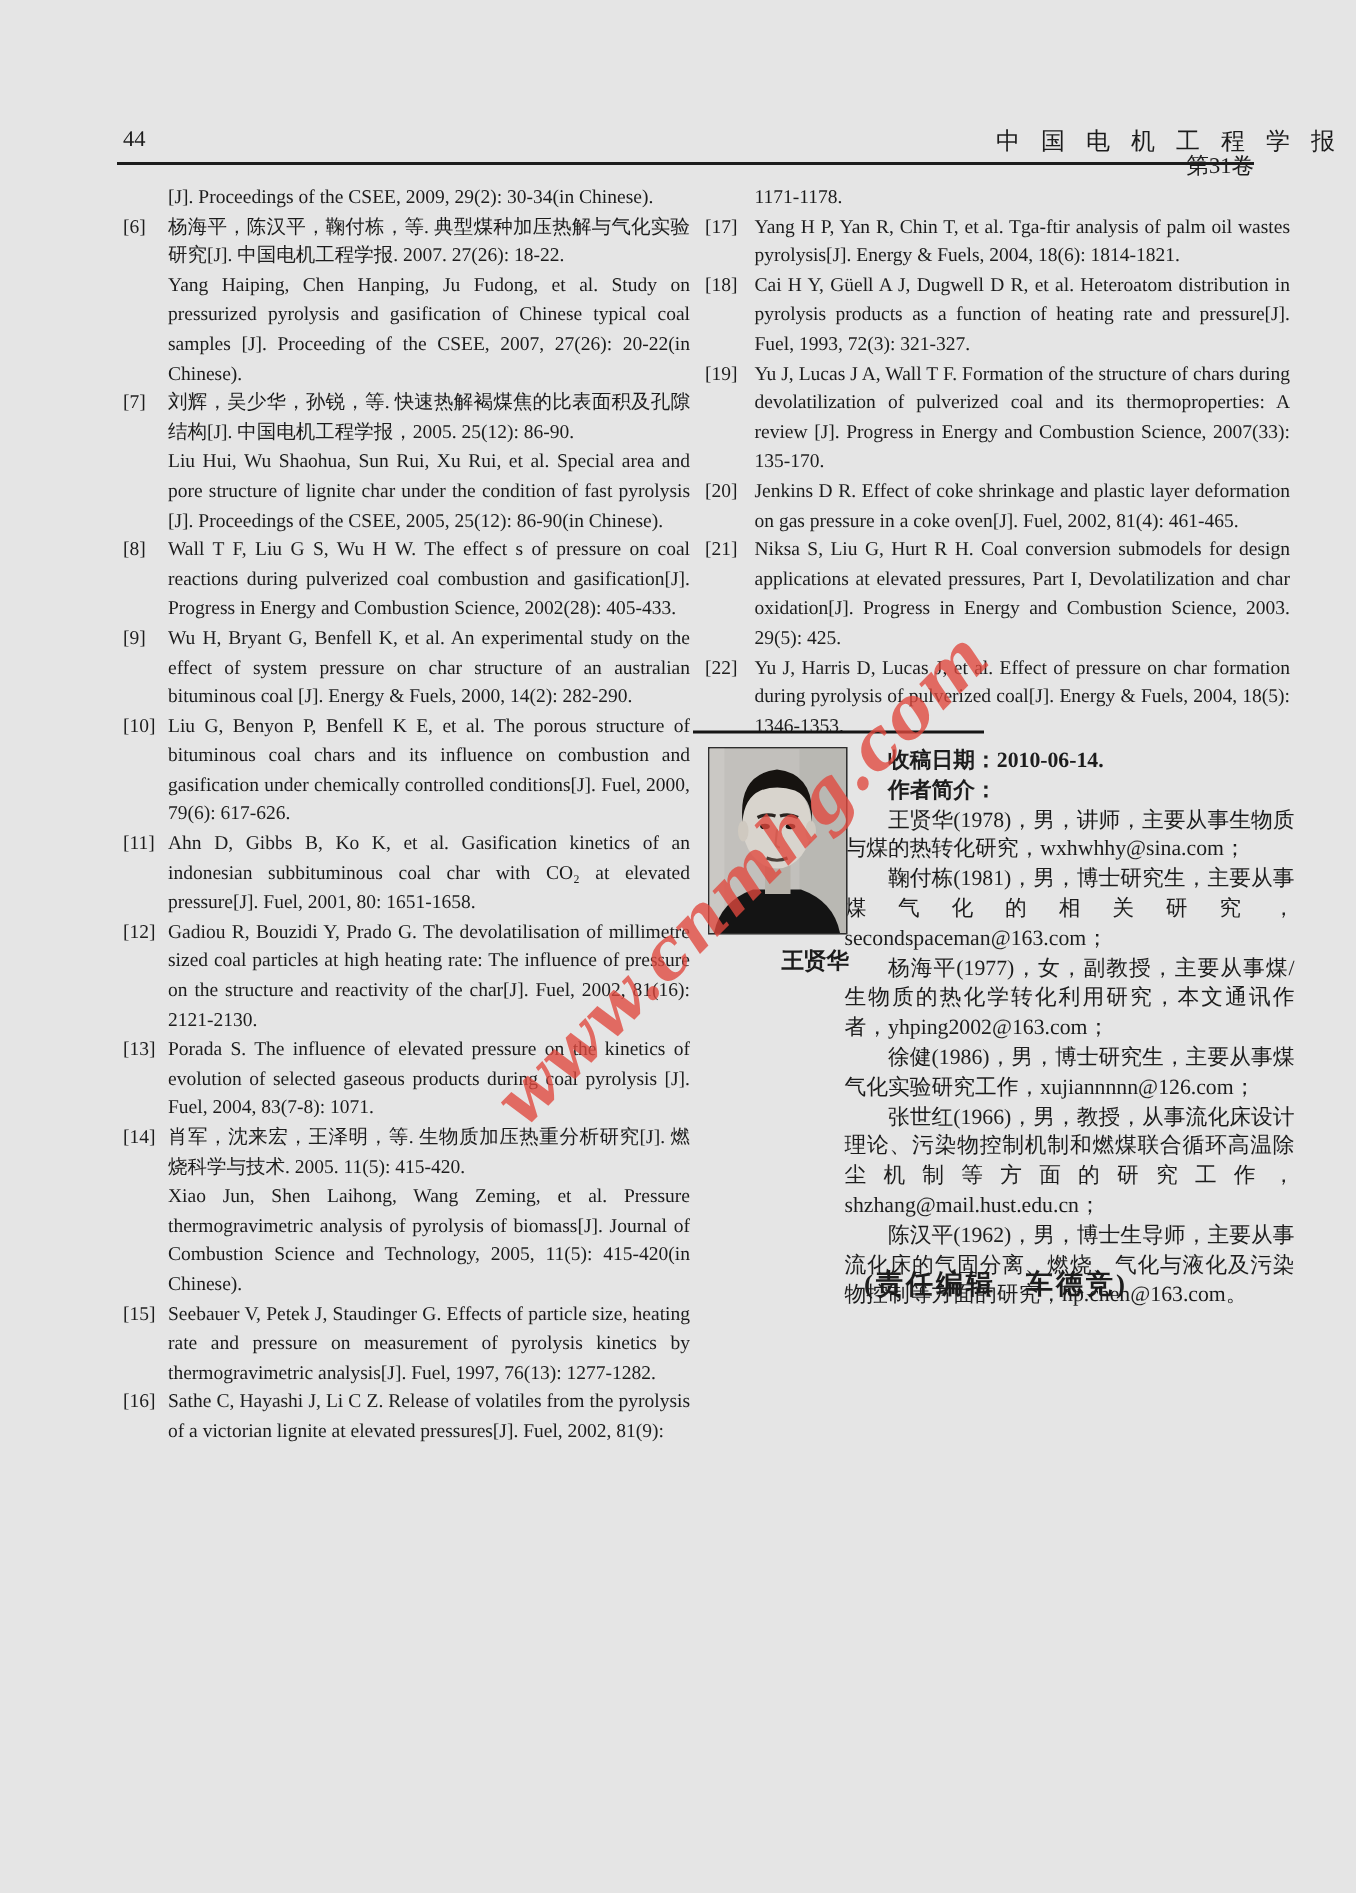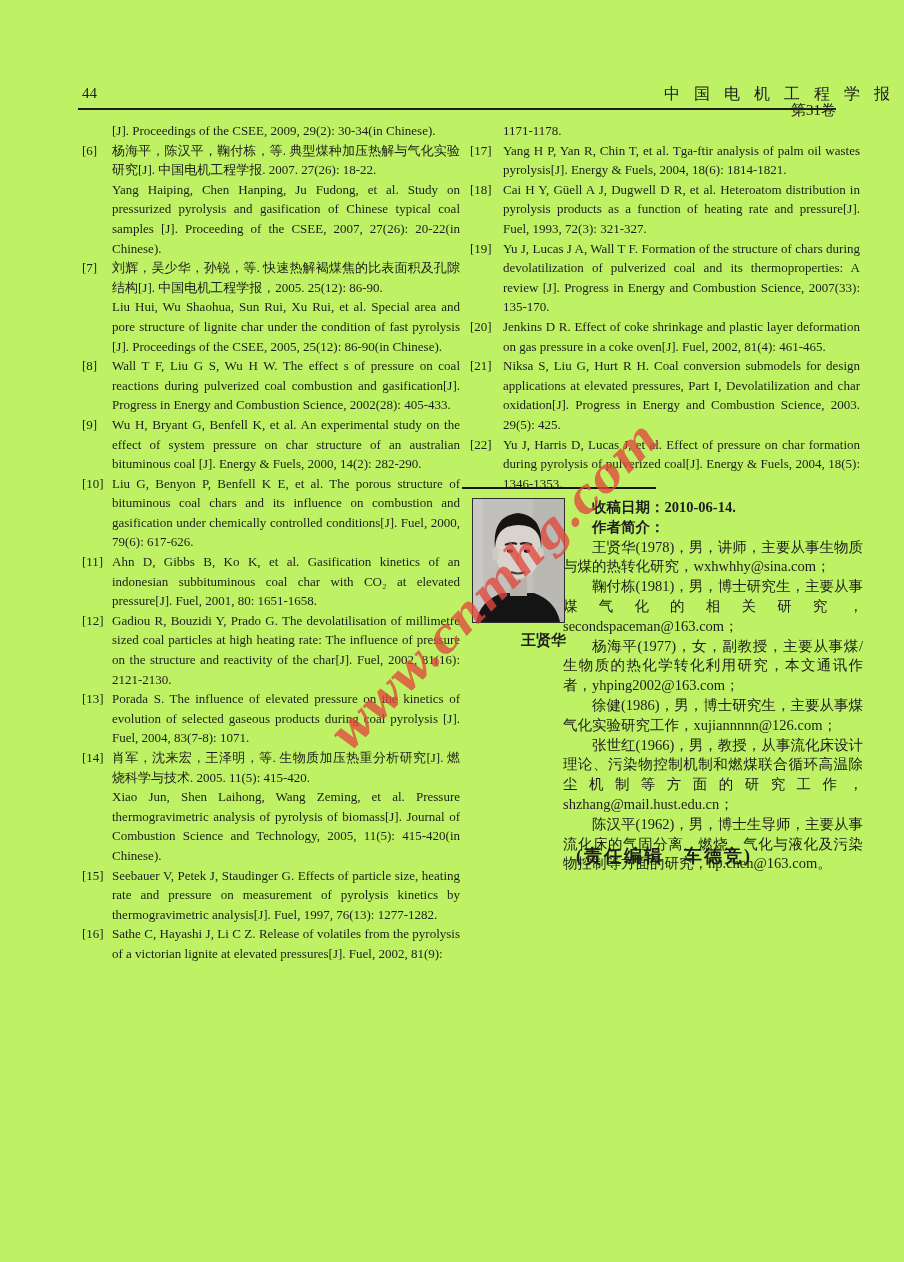--- a/index.html
+++ b/index.html
@@ -1,18 +1,18 @@
 <!DOCTYPE html>
 <html><head>
 <meta charset="utf-8">
 <style>
   html,body{margin:0;padding:0;background:#888;}
   .page{
     position:relative;width:904px;height:1262px;margin:0 auto;
-    background:#bef264;color:#1c1c1c;overflow:hidden;
+    background:#e5e5e5;color:#1c1c1c;overflow:hidden;
     font-family:"Liberation Serif","DejaVu Serif",serif;
   }
   
   .hdr-pagenum{position:absolute;left:82px;top:85px;font-size:15px;}
   .hdr-title{position:absolute;left:0;right:0;top:84px;text-align:right;
     font-size:16px;letter-spacing:14px;text-indent:14px;}
   .hdr-vol{position:absolute;right:68px;top:85px;font-size:15px;margin-top:16px;}
   .hdr-rule{position:absolute;left:78px;top:108px;width:758px;height:2px;background:#1d1d1d;}
   
   .col{position:absolute;top:121px;text-align:justify;}

